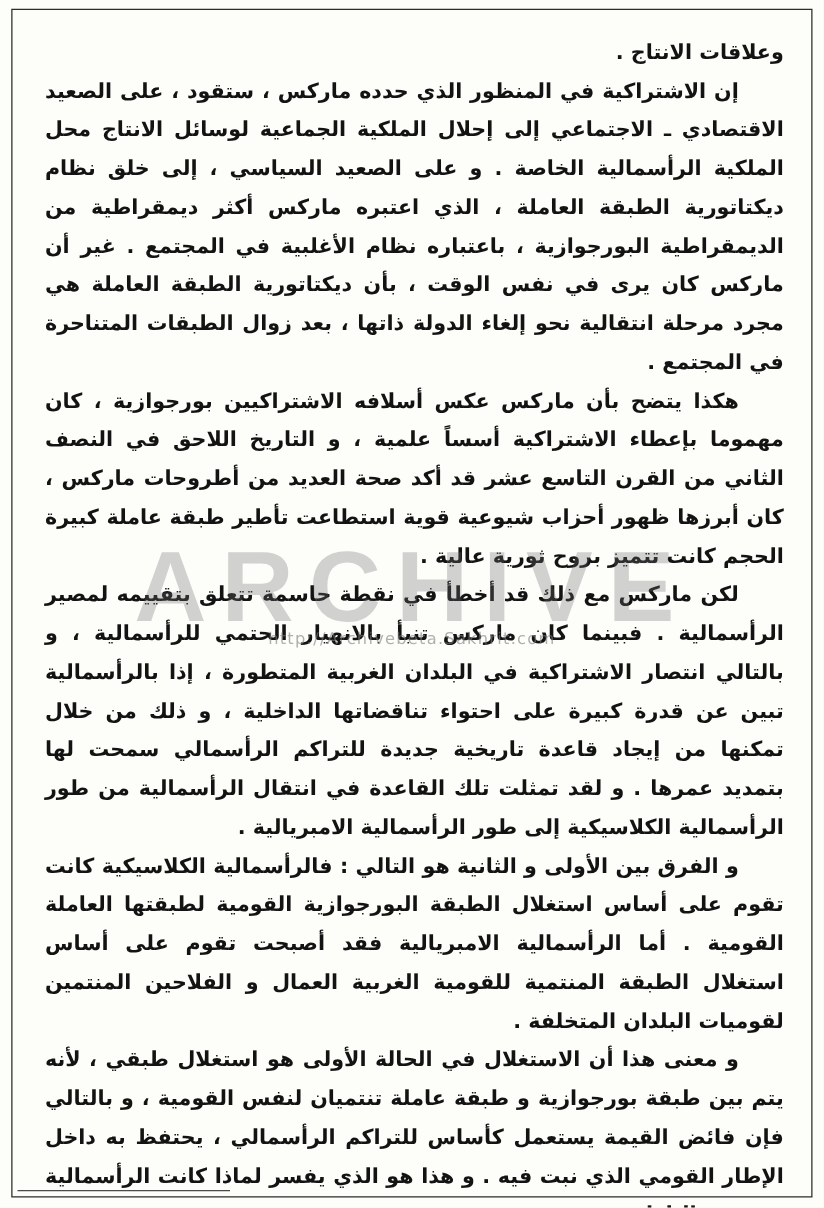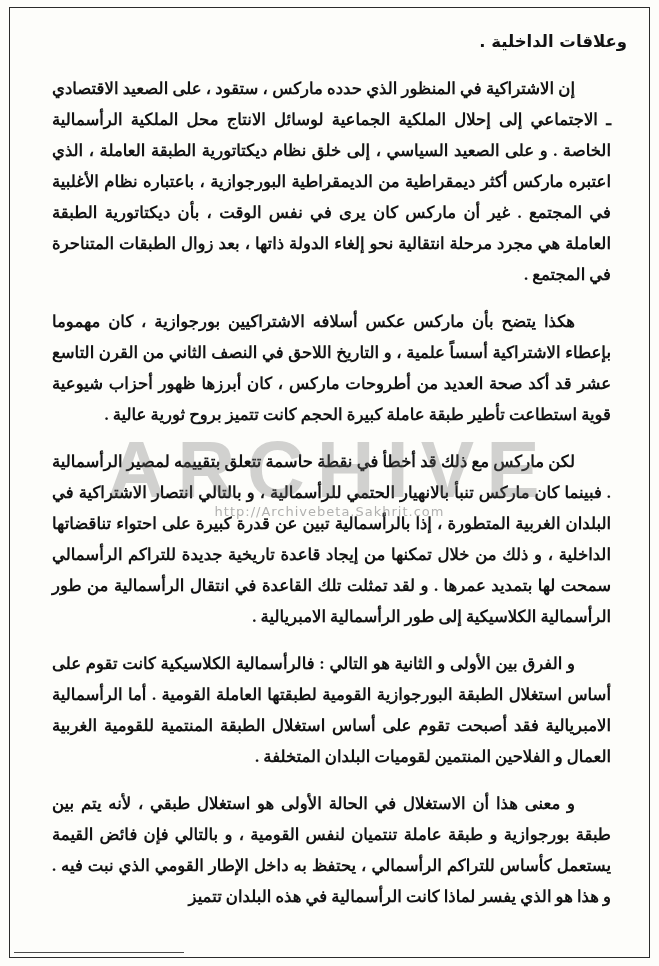--- a/index.html
+++ b/index.html
@@ -47,23 +47,22 @@
     font-weight: bold;
     font-size: 16.5px;
     line-height: 31px;
     font-family: "DejaVu Sans", sans-serif;
   }
   .cont-line {
     margin: 0;
     text-align: right;
   }
   .para {
-    margin: 16px;
+    margin: 0;
     text-indent: 36px;
-    font-family: Liberation Serif, serif;
   }
   .watermark {
     position: absolute;
     top: 430px;
     left: 0;
     right: 0;
     text-align: center;
     pointer-events: none;
     direction: ltr;
   }
@@ -85,21 +84,21 @@
 </head>
 <body>
 
 <div class="scan-page">
 
   <div class="border-frame">
     <div class="border-frame-inner"></div>
   </div>
 
   <div class="text-block">
-    <p class="cont-line">وعلاقات الداخلية .</p>
+    <p class="cont-line">وعلاقات الانتاج .</p>
     <p class="para">إن الاشتراكية في المنظور الذي حدده ماركس ، ستقود ، على الصعيد الاقتصادي ـ الاجتماعي إلى إحلال الملكية الجماعية لوسائل الانتاج محل الملكية الرأسمالية الخاصة . و على الصعيد السياسي ، إلى خلق نظام ديكتاتورية الطبقة العاملة ، الذي اعتبره ماركس أكثر ديمقراطية من الديمقراطية البورجوازية ، باعتباره نظام الأغلبية في المجتمع . غير أن ماركس كان يرى في نفس الوقت ، بأن ديكتاتورية الطبقة العاملة هي مجرد مرحلة انتقالية نحو إلغاء الدولة ذاتها ، بعد زوال الطبقات المتناحرة في المجتمع .</p>
     <p class="para">هكذا يتضح بأن ماركس عكس أسلافه الاشتراكيين بورجوازية ، كان مهموما بإعطاء الاشتراكية أسساً علمية ، و التاريخ اللاحق في النصف الثاني من القرن التاسع عشر قد أكد صحة العديد من أطروحات ماركس ، كان أبرزها ظهور أحزاب شيوعية قوية استطاعت تأطير طبقة عاملة كبيرة الحجم كانت تتميز بروح ثورية عالية .</p>
     <p class="para">لكن ماركس مع ذلك قد أخطأ في نقطة حاسمة تتعلق بتقييمه لمصير الرأسمالية . فبينما كان ماركس تنبأ بالانهيار الحتمي للرأسمالية ، و بالتالي انتصار الاشتراكية في البلدان الغربية المتطورة ، إذا بالرأسمالية تبين عن قدرة كبيرة على احتواء تناقضاتها الداخلية ، و ذلك من خلال تمكنها من إيجاد قاعدة تاريخية جديدة للتراكم الرأسمالي سمحت لها بتمديد عمرها . و لقد تمثلت تلك القاعدة في انتقال الرأسمالية من طور الرأسمالية الكلاسيكية إلى طور الرأسمالية الامبريالية .</p>
     <p class="para">و الفرق بين الأولى و الثانية هو التالي : فالرأسمالية الكلاسيكية كانت تقوم على أساس استغلال الطبقة البورجوازية القومية لطبقتها العاملة القومية . أما الرأسمالية الامبريالية فقد أصبحت تقوم على أساس استغلال الطبقة المنتمية للقومية الغربية العمال و الفلاحين المنتمين لقوميات البلدان المتخلفة .</p>
     <p class="para">و معنى هذا أن الاستغلال في الحالة الأولى هو استغلال طبقي ، لأنه يتم بين طبقة بورجوازية و طبقة عاملة تنتميان لنفس القومية ، و بالتالي فإن فائض القيمة يستعمل كأساس للتراكم الرأسمالي ، يحتفظ به داخل الإطار القومي الذي نبت فيه . و هذا هو الذي يفسر لماذا كانت الرأسمالية في هذه البلدان تتميز</p>
   </div>
 
   <div class="watermark">
     <div class="wm-word">ARCHIVE</div>
     <div class="wm-url">http://Archivebeta.Sakhrit.com</div>

